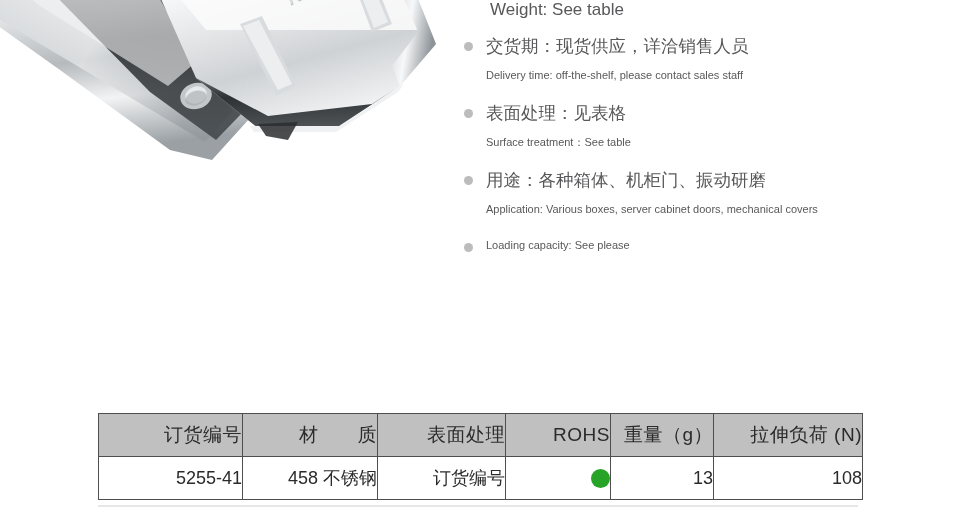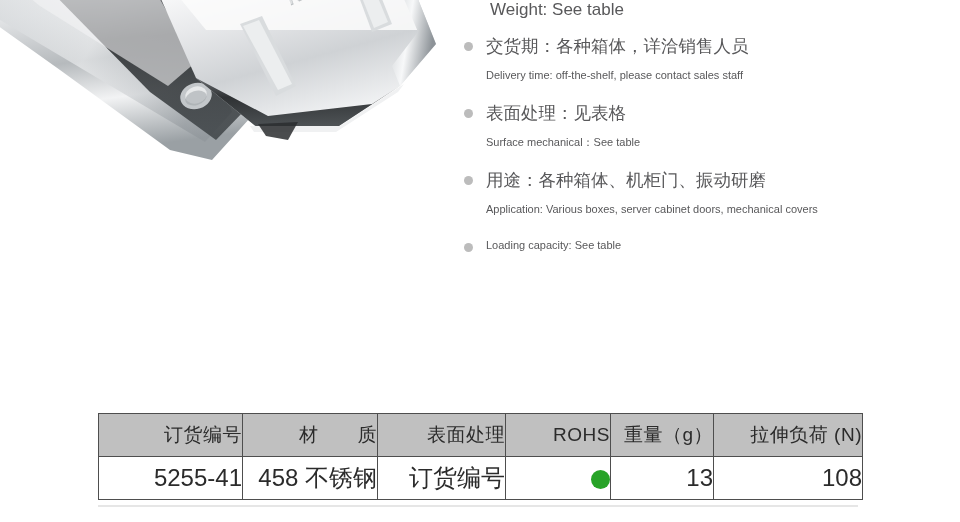--- a/index.html
+++ b/index.html
@@ -91,21 +91,21 @@
     padding: 0;
   }
   table.spec-table thead th {
     background: #c0c0c0;
     height: 42px;
     letter-spacing: 0.5px;
   }
   table.spec-table tbody td {
     background: #ffffff;
     height: 42px;
-    font-size: 24px;
+    font-size: 18px;
   }
   .rohs-dot {
     display: inline-block;
     width: 19px;
     height: 19px;
     border-radius: 50%;
     background: #27a327;
     vertical-align: middle;
   }
   .table-underline {
@@ -192,39 +192,39 @@
     <path d="M258,124 L298,122 L288,140 L266,136 Z" fill="#2a2d2f" opacity="0.85"></path>
   </svg>
 </div>
 
 <div class="spec-list">
 
   <div class="first-line">Weight: See table</div>
 
   <div class="spec-block">
     <span class="spec-bullet"></span>
-    <div class="spec-cn">交货期：各种箱体，详洽销售人员</div>
+    <div class="spec-cn">交货期：现货供应，详洽销售人员</div>
     <div class="spec-en">Delivery time: off-the-shelf, please contact sales staff</div>
   </div>
 
   <div class="spec-block">
     <span class="spec-bullet"></span>
     <div class="spec-cn">表面处理：见表格</div>
-    <div class="spec-en">Surface mechanical：See table</div>
+    <div class="spec-en">Surface treatment：See table</div>
   </div>
 
   <div class="spec-block">
     <span class="spec-bullet"></span>
     <div class="spec-cn">用途：各种箱体、机柜门、振动研磨</div>
     <div class="spec-en wide">Application: Various boxes, server cabinet doors, mechanical covers</div>
   </div>
 
   <div class="spec-block">
     <span class="spec-bullet"></span>
-    <div class="spec-en">Loading capacity: See table</div>
+    <div class="spec-en">Loading capacity: See please</div>
   </div>
 
 </div>
 
 <div class="spec-table-wrap">
   <table class="spec-table">
     <colgroup>
       <col style="width:144px">
       <col style="width:135px">
       <col style="width:128px">

